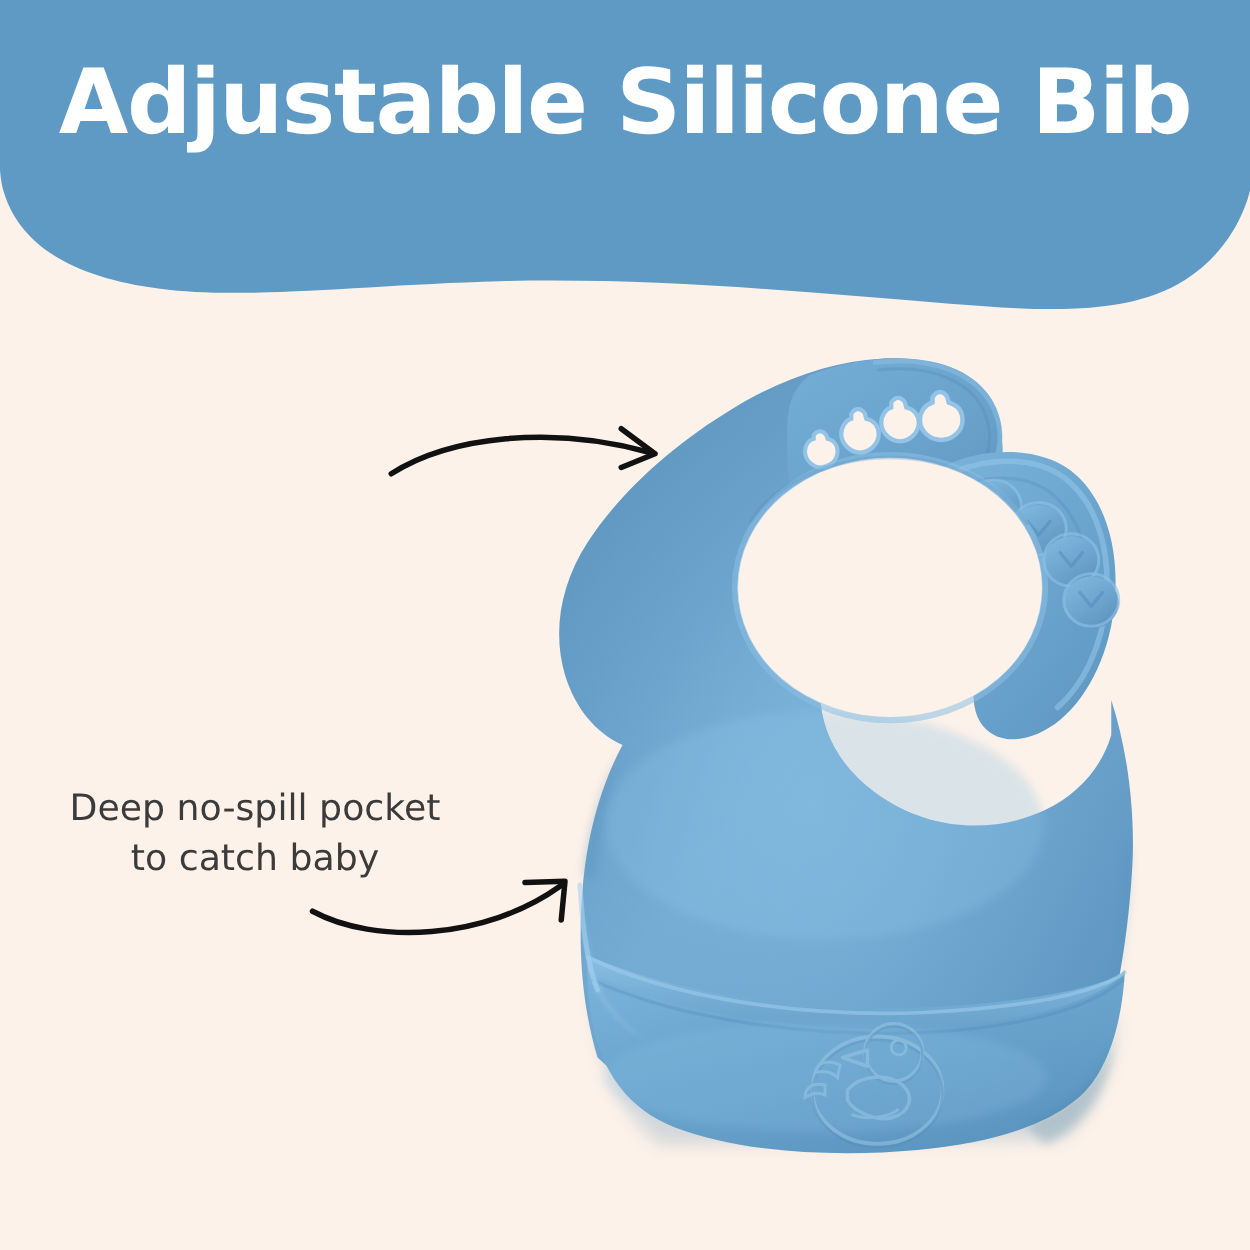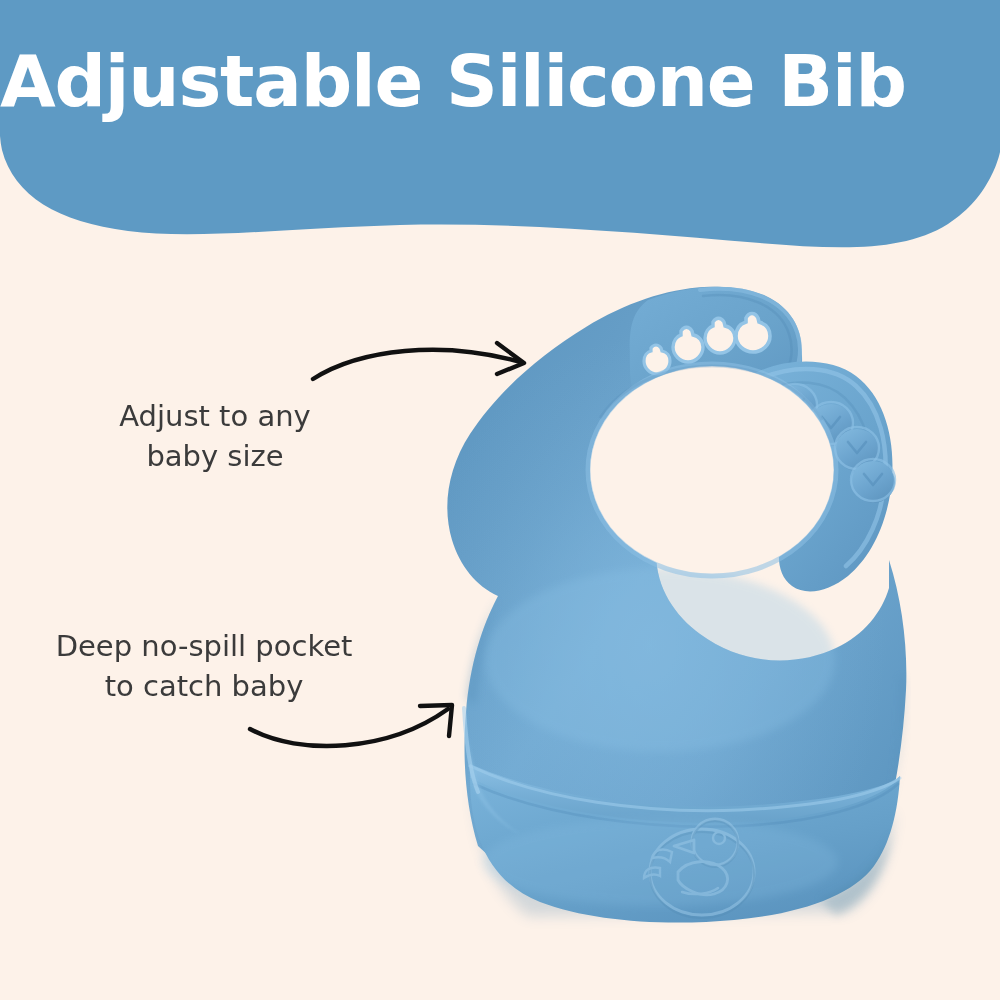--- a/index.html
+++ b/index.html
@@ -25,21 +25,21 @@
     height: 260px;
     pointer-events: none;
   }
   .banner-svg { display: block; }
 
   .banner-title {
     position: absolute;
     left: 0;
     top: 44px;
     width: 1000px;
-    text-align: left;
+    text-align: center;
     color: #FFFFFF;
     font-family: "DejaVu Sans", sans-serif;
     font-weight: 700;
     font-size: 72px;
     letter-spacing: -1.2px;
     line-height: 1.05;
     white-space: nowrap;
   }
 
   
@@ -353,19 +353,17 @@
       <path d="M313,379 C360,349 442,340 520,362" fill="none" stroke="#111111" stroke-width="4.4" stroke-linecap="round"></path>
       <path d="M497,343 L524,363 L497,374" fill="none" stroke="#111111" stroke-width="4.4" stroke-linecap="round" stroke-linejoin="round"></path>
     </g>
 
     <g>
       <path d="M250,729 C300,756 388,752 448,709" fill="none" stroke="#111111" stroke-width="4.4" stroke-linecap="round"></path>
       <path d="M420,706 L452,705 L449,736" fill="none" stroke="#111111" stroke-width="4.4" stroke-linecap="round" stroke-linejoin="round"></path>
     </g>
   </svg>
 
-  <div class="callout" id="callout-adjust">Adjust to any
-baby size</div>
 
   <div class="callout" id="callout-pocket">Deep no-spill pocket
 to catch baby</div>
 
 </div>
 
 </body></html>

